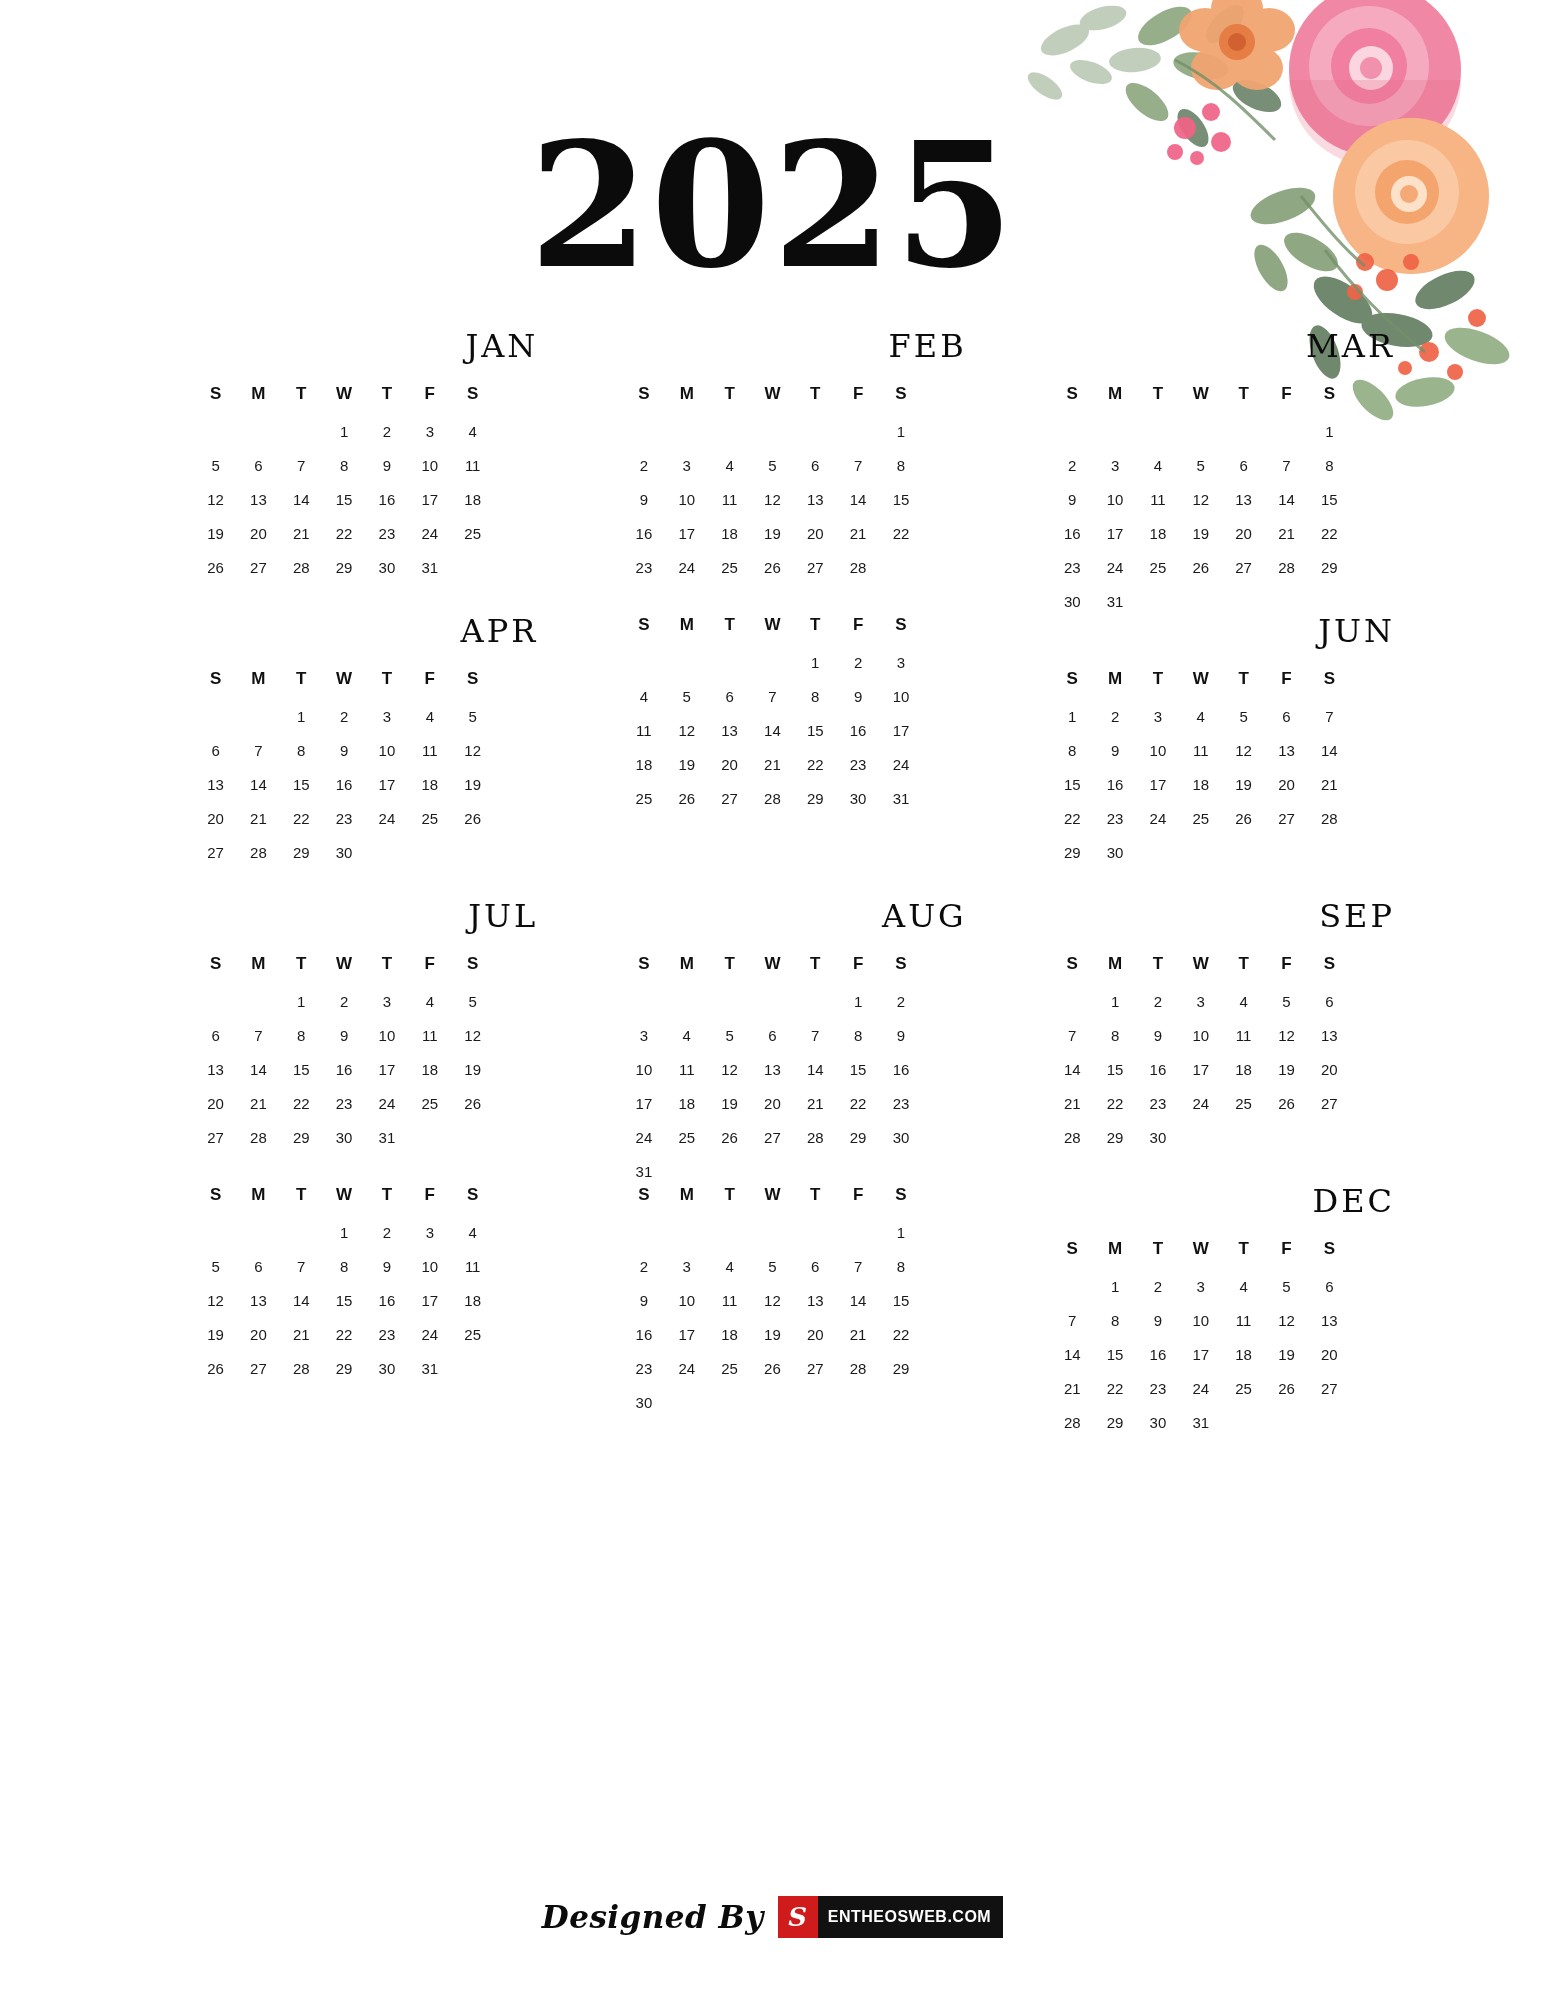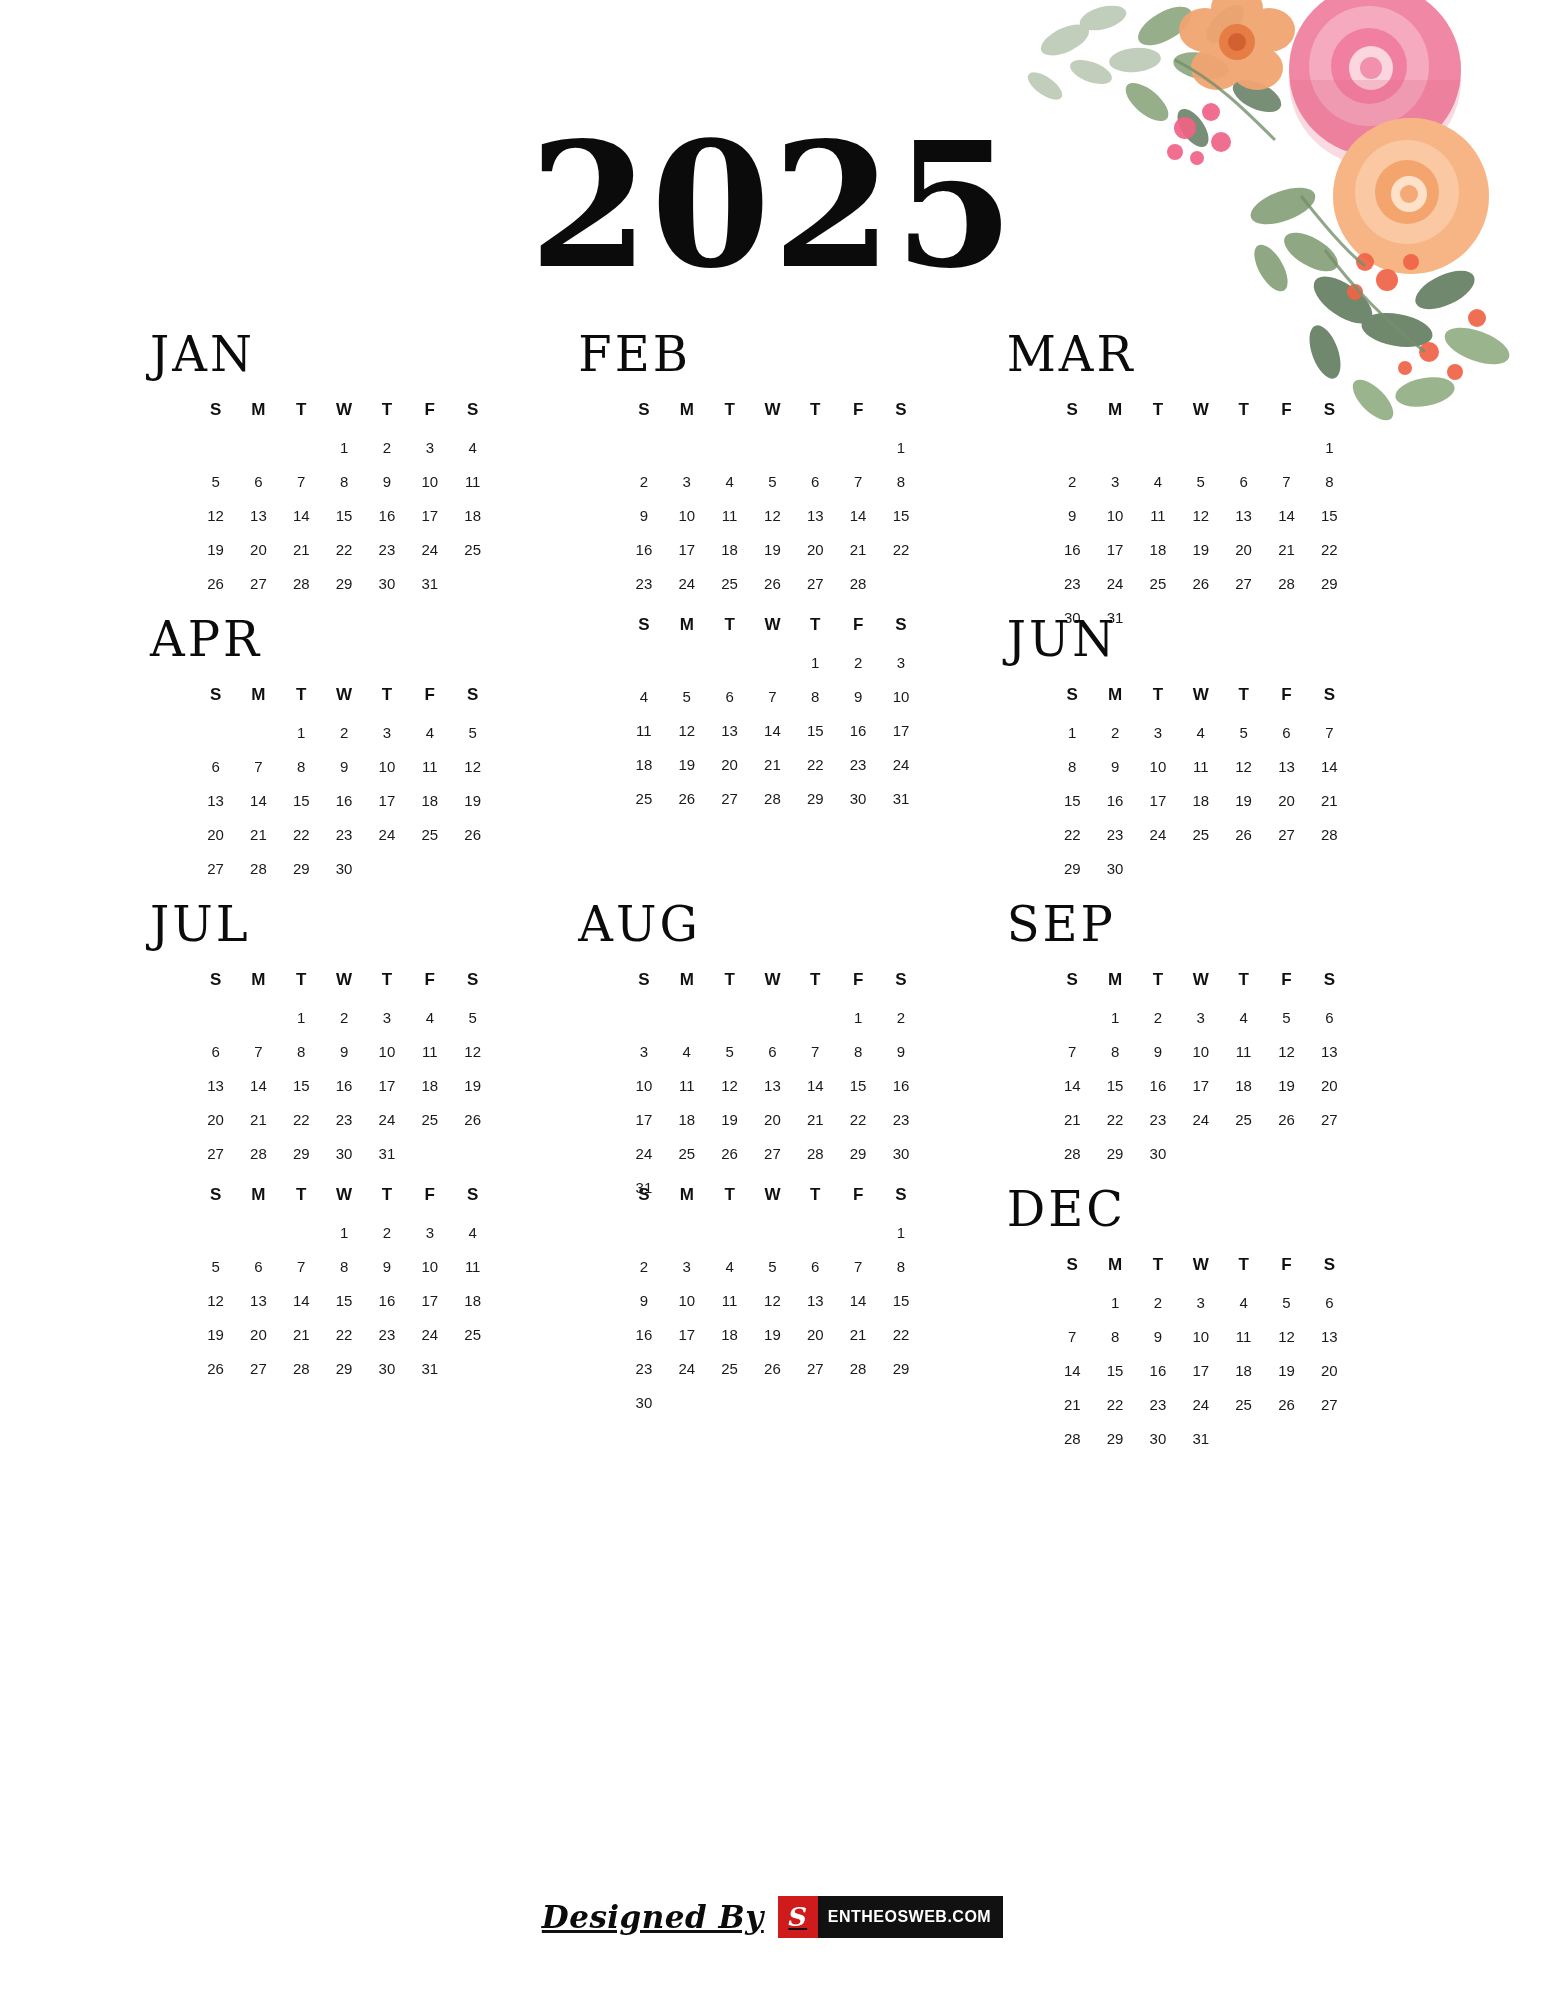--- a/index.html
+++ b/index.html
@@ -58,23 +58,23 @@
     grid-template-columns: repeat(3, 1fr);
     grid-template-rows: repeat(4, 285px);
     column-gap: 40px;
   }
 
   .month {
     position: relative;
   }
 
   .month-name {
-    text-align: left;
+    text-align: right;
     font-family: "DejaVu Serif", serif;
-    font-size: 48px;
+    font-size: 32px;
     line-height: 1;
     letter-spacing: 3px;
     color: #0b0b0b;
     margin-bottom: 22px;
   }
 
   table.cal {
     margin: 0 auto;
     border-collapse: collapse;
     width: 300px;
@@ -103,21 +103,20 @@
   
   .footer {
     position: absolute;
     bottom: 62px;
     left: 0;
     width: 1545px;
     display: flex;
     align-items: center;
     justify-content: center;
     gap: 14px;
-    text-decoration: underline;
   }
   .footer-text {
     font-family: "DejaVu Serif", serif;
     font-size: 31px;
     font-style: italic;
     font-weight: 700;
     color: #0b0b0b;
     letter-spacing: .5px;
   }
   .brand {

